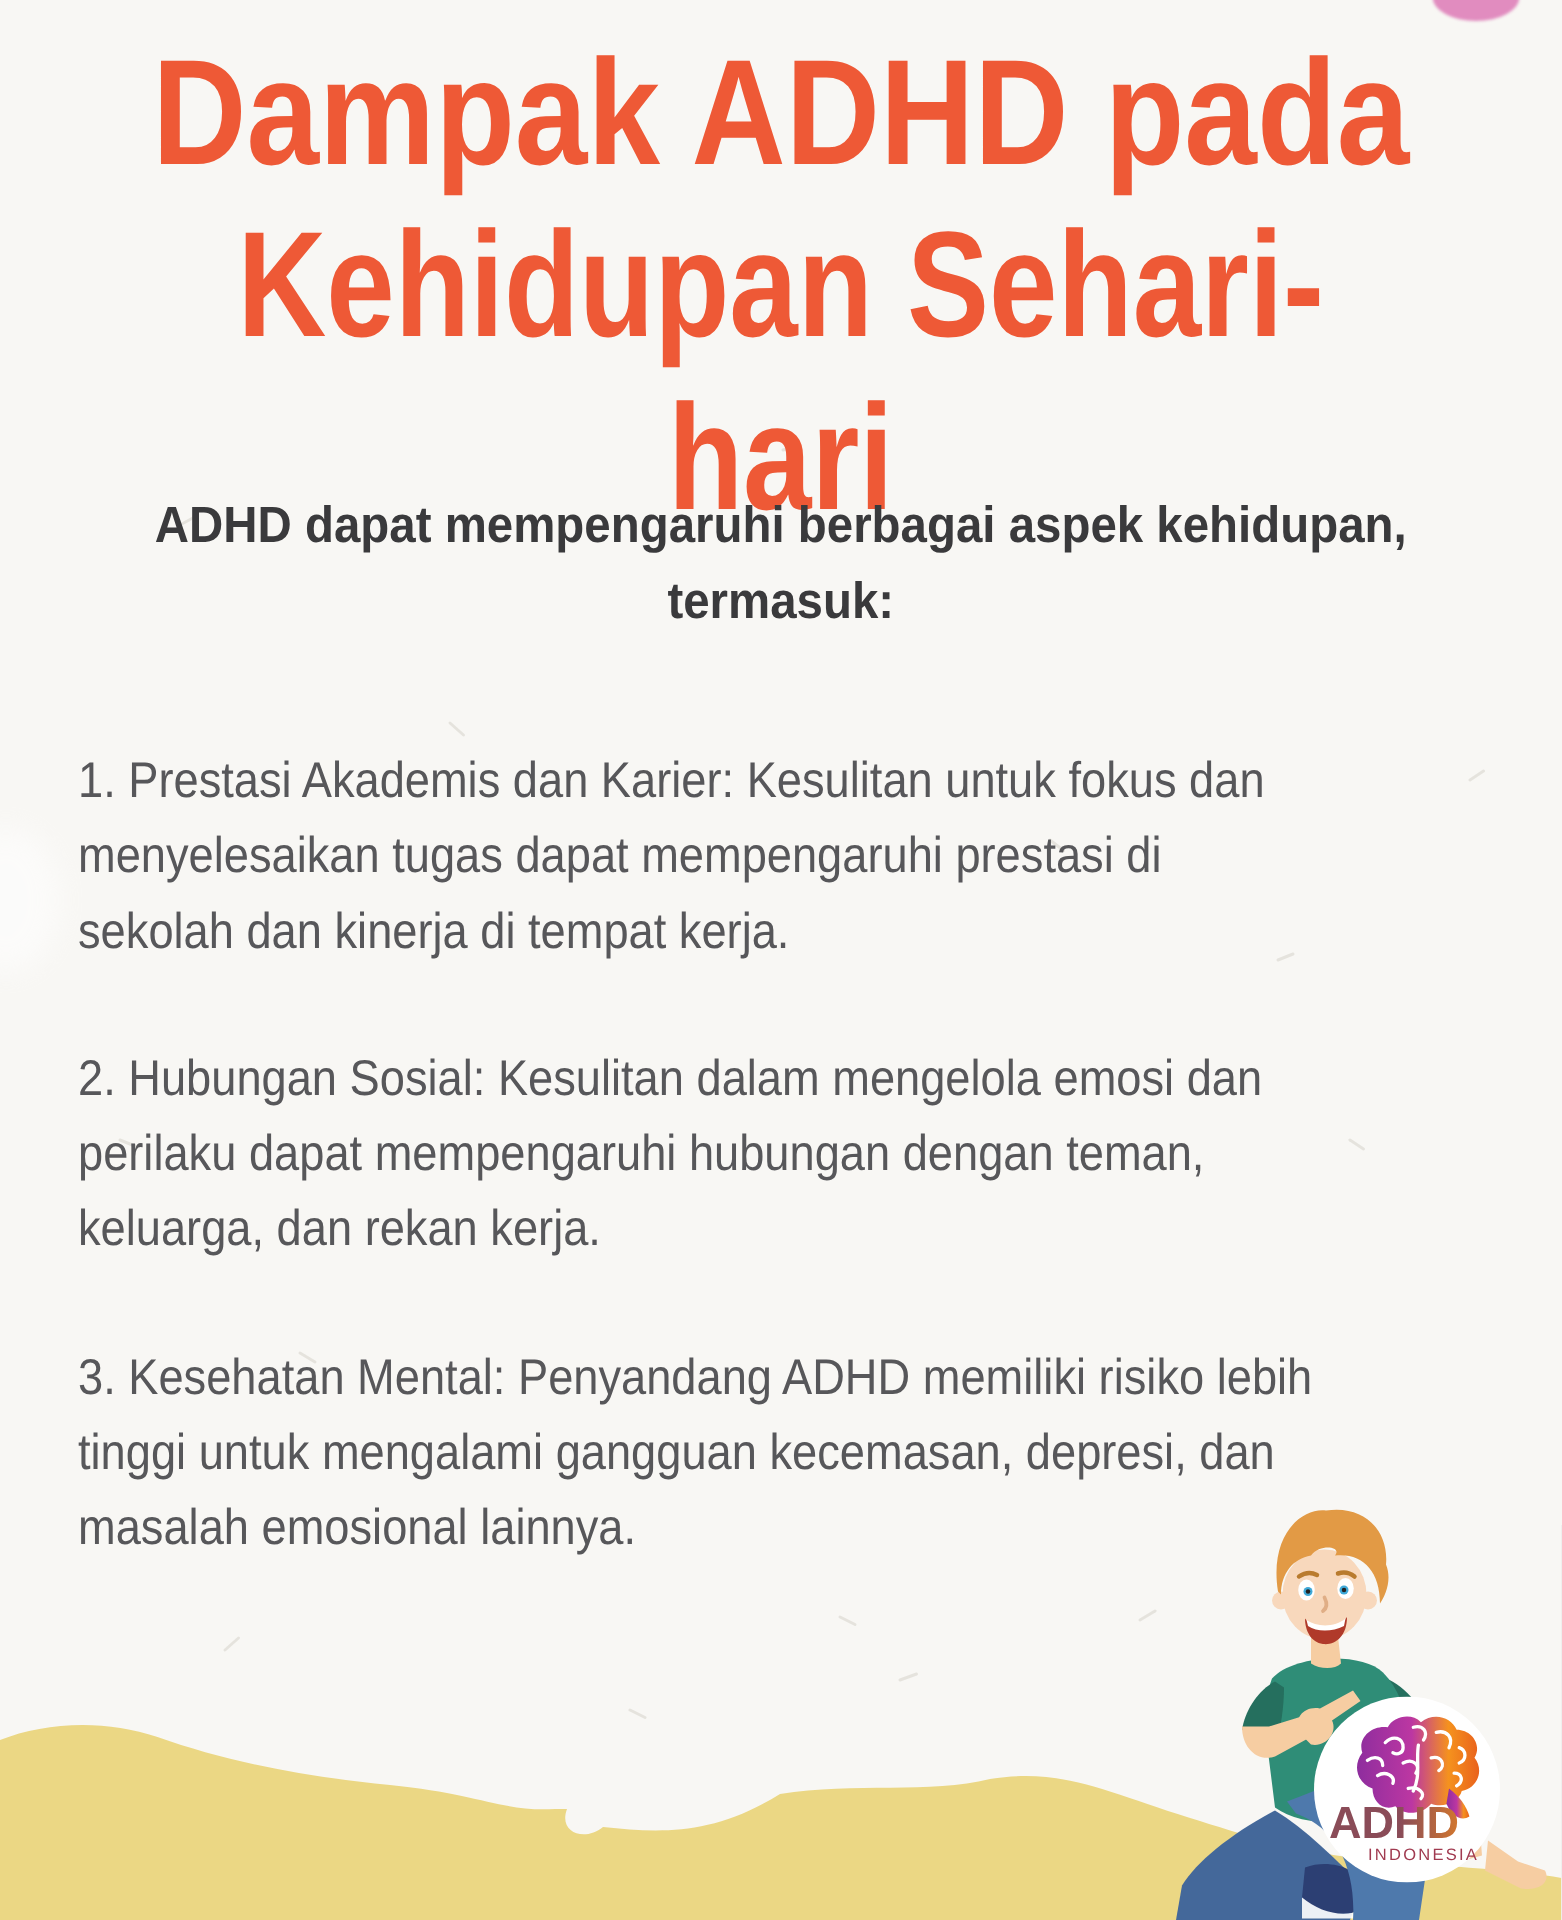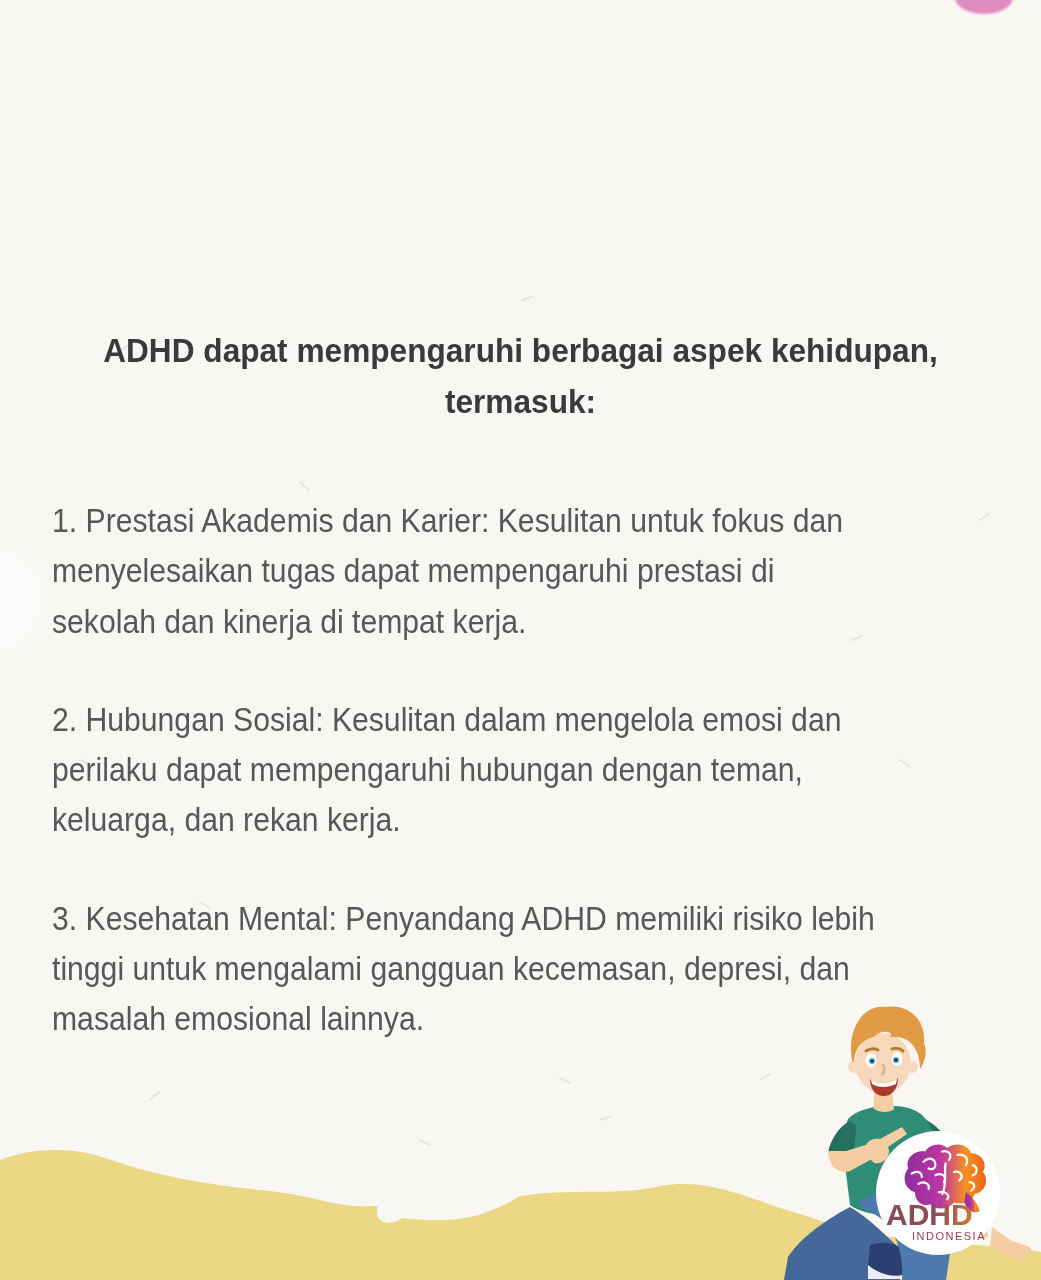--- a/index.html
+++ b/index.html
@@ -159,20 +159,24 @@
           <path d="M84,46 C90,46 92,52 86,56"></path>
           <path d="M48,58 C56,56 62,62 58,66"></path>
           <path d="M56,24 C54,36 58,48 52,60"></path>
         </g>
       </g>
       <text x="10" y="94" font-family="Liberation Sans, DejaVu Sans, sans-serif" font-size="30" font-weight="bold" fill="url(#wordgrad)">ADHD</text>
       <text x="36" y="109" font-family="Liberation Sans, DejaVu Sans, sans-serif" font-size="11" letter-spacing="1.5" fill="#A03A50">INDONESIA</text>
     </svg>
   </div>
 
+  <h1 class="title">
+    <span class="line l1">Dampak ADHD pada</span>
+    <span class="line l2">Kehidupan Sehari-hari</span>
+  </h1>
 
   <p class="intro">ADHD dapat mempengaruhi berbagai aspek kehidupan,
 termasuk:</p>
 
   <div class="points">
     <p class="point">1. Prestasi Akademis dan Karier: Kesulitan untuk fokus dan
 menyelesaikan tugas dapat mempengaruhi prestasi di
 sekolah dan kinerja di tempat kerja.</p>
     <p class="point">2. Hubungan Sosial: Kesulitan dalam mengelola emosi dan
 perilaku dapat mempengaruhi hubungan dengan teman,

